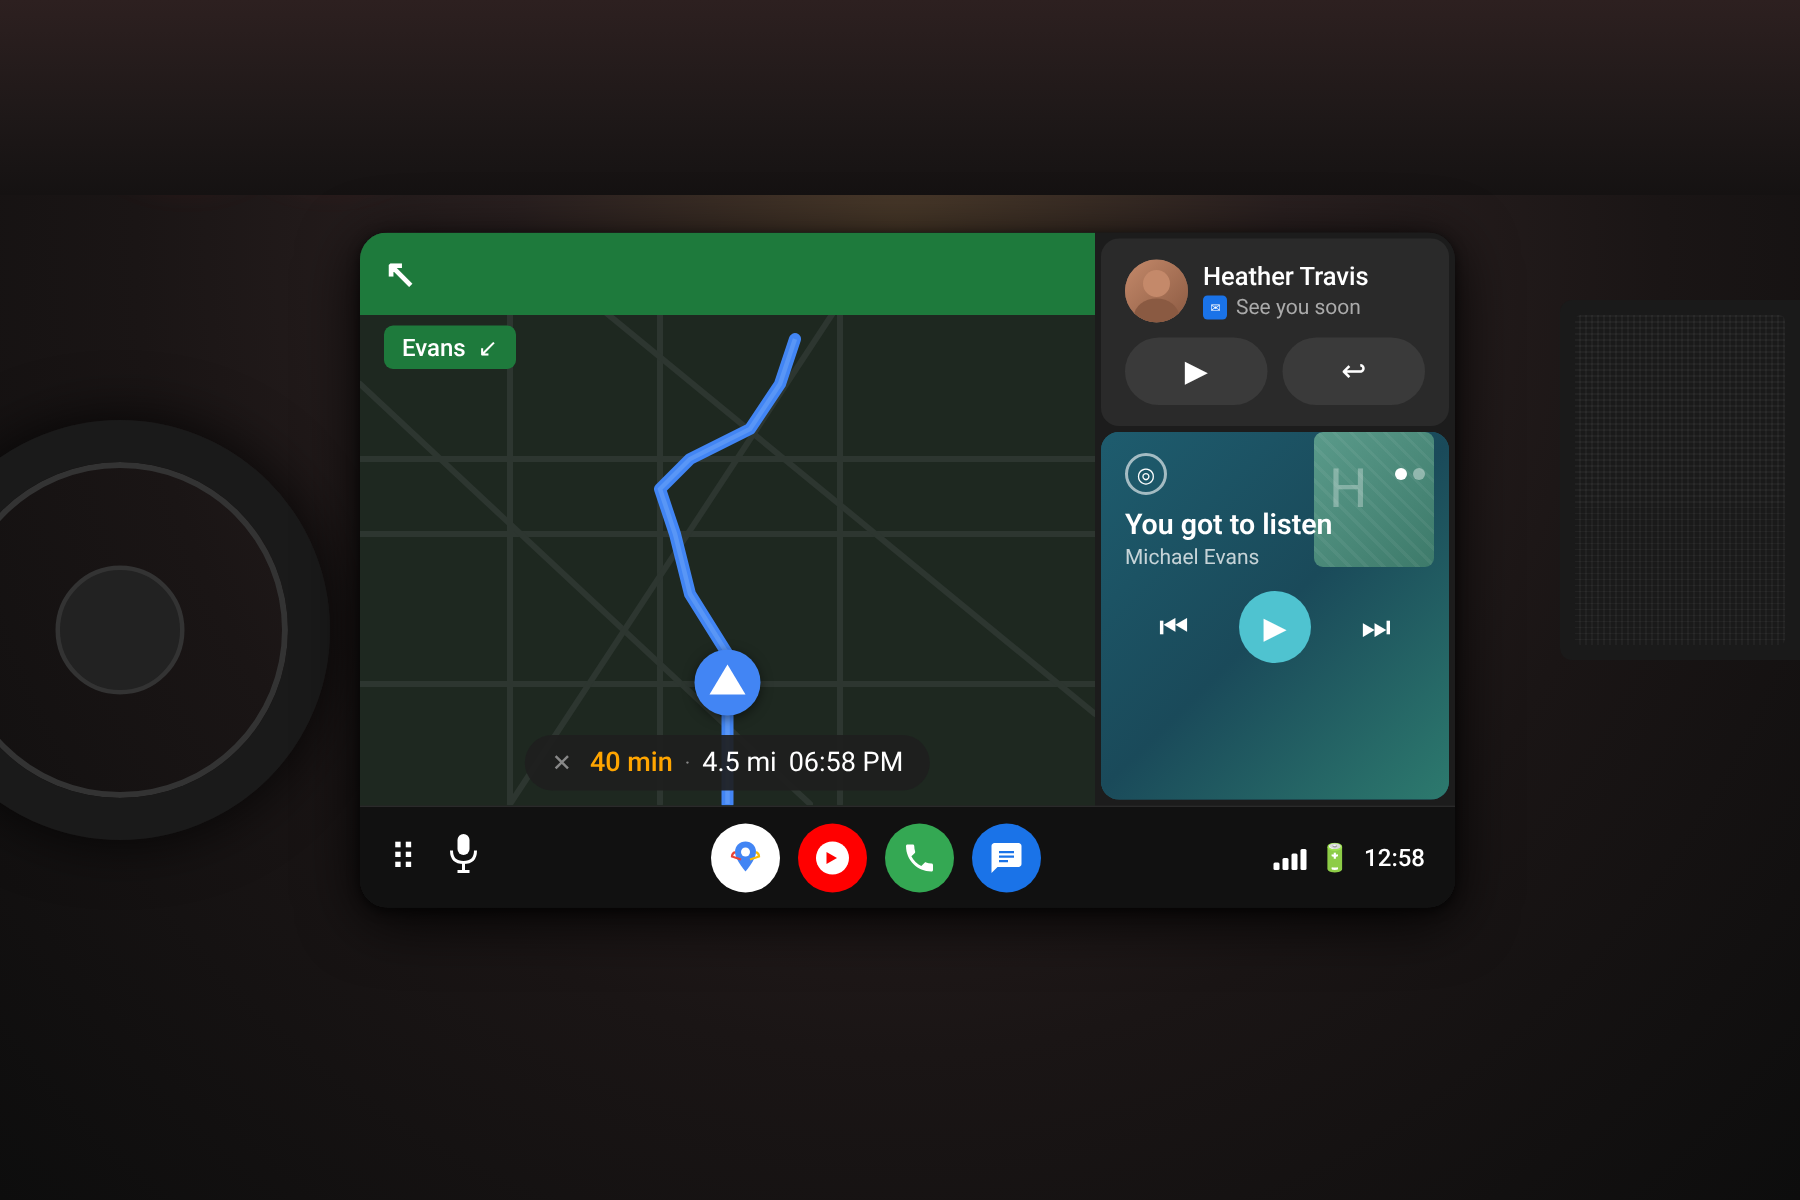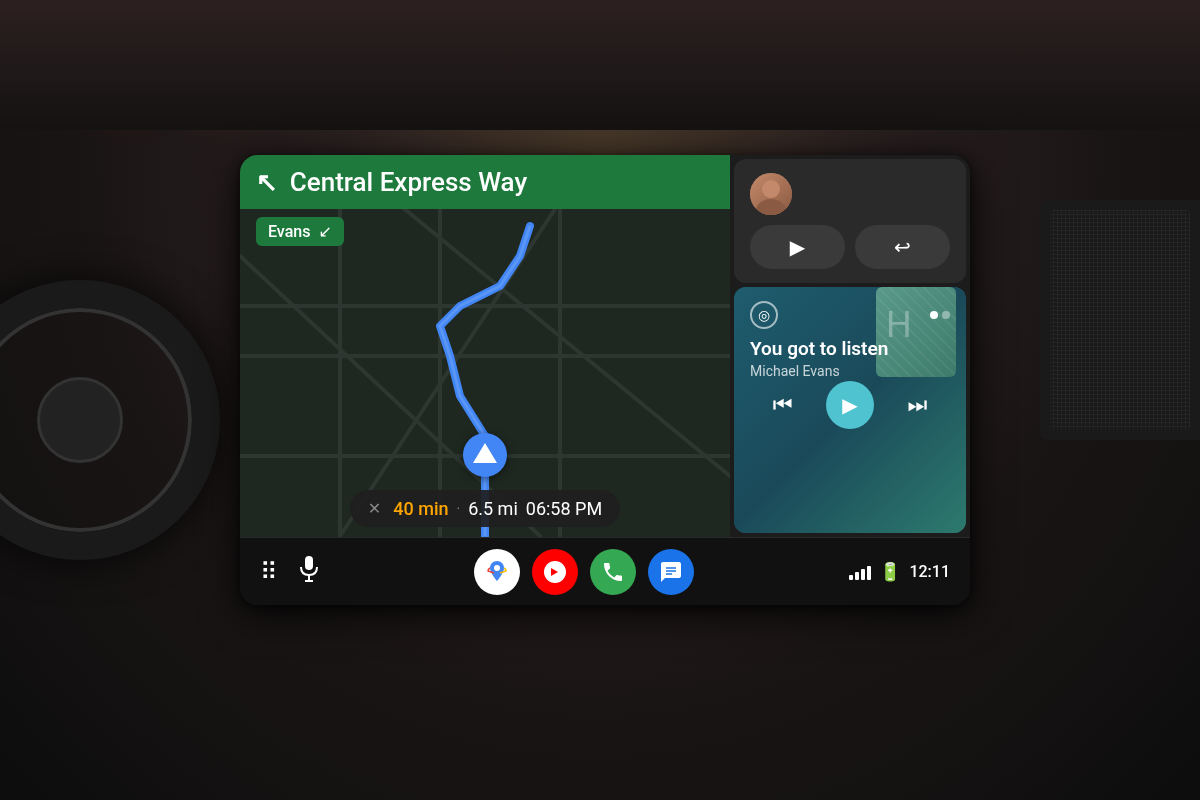--- a/index.html
+++ b/index.html
@@ -435,21 +435,21 @@
       font-size: 19px;
       font-weight: 600;
       margin-bottom: 3px;
       position: relative;
       z-index: 2;
     }
 
     .music-artist {
       color: rgba(255,255,255,0.75);
       font-size: 14px;
-      margin-bottom: 2px;
+      margin-bottom: 14px;
       position: relative;
       z-index: 2;
     }
 
     .music-controls {
       display: flex;
       align-items: center;
       justify-content: space-around;
       position: relative;
       z-index: 2;
@@ -610,51 +610,62 @@
           <line x1="0" y1="150" x2="490" y2="150" class="road-line" stroke="#333a36" stroke-width="3"></line>
           <line x1="100" y1="0" x2="100" y2="380" class="road-line" stroke="#333a36" stroke-width="3"></line>
 
           <polyline points="245,380 245,320 245,280 220,240 210,200 200,170 220,150 260,130 280,100 290,70" class="route-line"></polyline>
 
           <polyline points="245,380 245,320 245,280 220,240 210,200 200,170 220,150 260,130 280,100 290,70" stroke="#6fa8f7" stroke-width="3" fill="none" opacity="0.5"></polyline>
         </svg>
 
         <div class="nav-header">
           <span class="nav-turn-arrow">↖</span>
-          <span class="nav-street">Central Express Way</span>
         </div>
 
         <div class="nav-then">
           <span>Evans</span>
           <span>↙</span>
         </div>
 
         <div class="nav-position">
           <div class="nav-arrow"></div>
         </div>
 
         <div class="eta-bar">
           <span class="eta-close">✕</span>
           <span class="eta-time">40 min</span>
           <span class="eta-dot">·</span>
-          <span class="eta-dist">6.5 mi</span>
+          <span class="eta-dist">4.5 mi</span>
           <span class="eta-dist">06:58 PM</span>
         </div>
       </div>
 
       <div class="right-panel">
 
         <div class="msg-card">
           <div class="msg-header">
             <div class="msg-avatar">
               <div class="msg-avatar-inner">
                 <svg width="42" height="42" viewBox="0 0 42 42">
                   <circle cx="21" cy="16" r="9" fill="#c4896a"></circle>
                   <ellipse cx="21" cy="38" rx="15" ry="12" fill="#8a5a42"></ellipse>
                 </svg>
+              </div>
+            </div>
+            <div class="msg-meta">
+              <div class="msg-name">Heather Travis</div>
+              <div class="msg-app-row">
+                <div class="msg-app-icon">
+                  <svg width="10" height="10" viewBox="0 0 10 10">
+                    <rect width="10" height="10" fill="#1a73e8" rx="2"></rect>
+                    <text x="2" y="8" font-size="8" fill="white">✉</text>
+                  </svg>
+                </div>
+                <span class="msg-preview">See you soon</span>
               </div>
             </div>
           </div>
           <div class="msg-actions">
             <button class="msg-btn">▶</button>
             <button class="msg-btn">↩</button>
           </div>
         </div>
 
         <div class="music-card">
@@ -739,17 +750,17 @@
 
         <div class="signal-bars">
           <div class="signal-bar" style="height:5px;"></div>
           <div class="signal-bar" style="height:8px;"></div>
           <div class="signal-bar" style="height:11px;"></div>
           <div class="signal-bar" style="height:14px;"></div>
         </div>
 
         <span class="battery-icon">🔋</span>
 
-        <span class="tb-time">12:11</span>
+        <span class="tb-time">12:58</span>
       </div>
     </div>
   </div>
 </div>
 
 </body></html>

